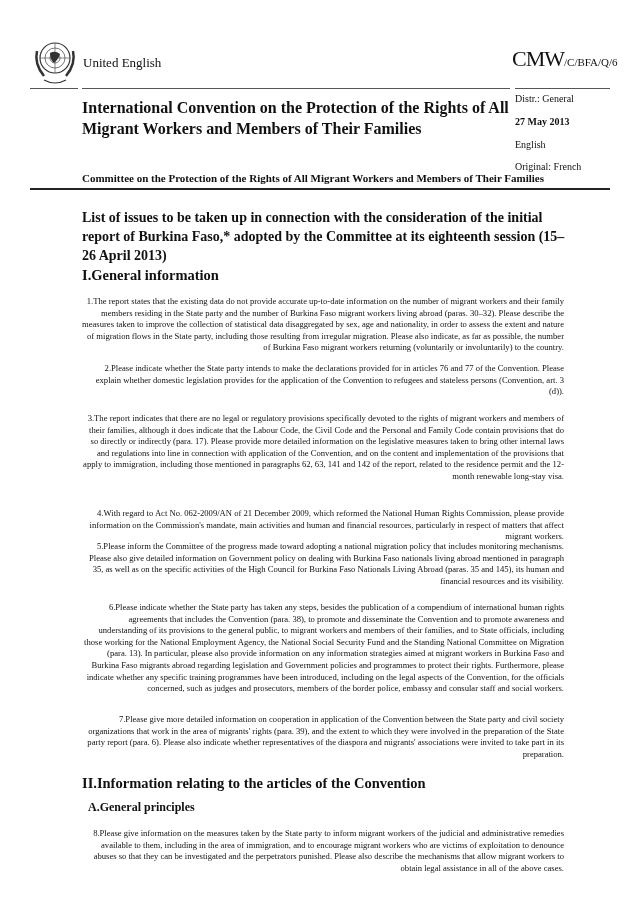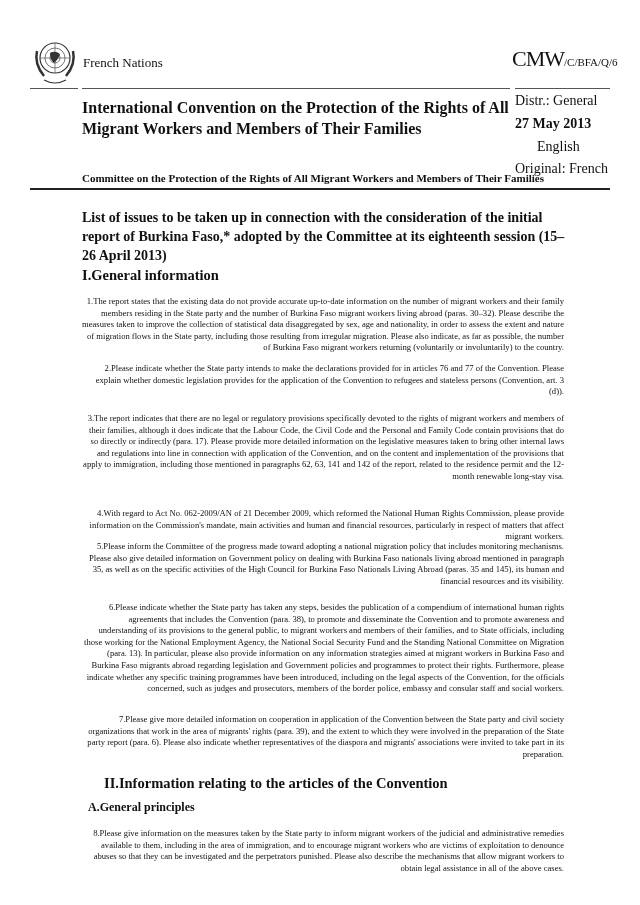--- a/index.html
+++ b/index.html
@@ -6,21 +6,21 @@
   body { width: 640px; height: 905px; position: relative; overflow: hidden;
          font-family: "Liberation Serif", serif; color: #111; }
   .abs { position: absolute; }
   .logo { left: 30px; top: 36px; width: 50px; height: 50px; }
   .un-name { left: 83px; top: 55px; font-size: 13px; }
   .symbol { left: 512px; top: 46px; font-size: 22px; letter-spacing: -1px; }
   .symbol small { font-size: 11px; letter-spacing: 0; }
   .rule-thin-l { left: 30px; top: 88px; width: 48px; height: 1px; background: #555; }
   .rule-thin-m { left: 82px; top: 88px; width: 428px; height: 1px; background: #555; }
   .rule-thin-r { left: 515px; top: 88px; width: 95px; height: 1px; background: #555; }
-  .meta { left: 515px; font-size: 14px; text-align: right; }
+  .meta { left: 515px; font-size: 10px; text-align: right; }
   .title { left: 82px; top: 97px; width: 430px; font-size: 16px; font-weight: bold; line-height: 21px; }
   .rule-thick { left: 30px; top: 188px; width: 580px; height: 2px; background: #222; }
   .committee { left: 82px; top: 173px; width: 480px; font-size: 11px; font-weight: bold; line-height: 15px; }
   .loi { left: 82px; top: 208px; width: 490px; font-size: 14px; font-weight: bold; line-height: 19px; }
   .h1 { left: 82px; font-size: 14.5px; font-weight: bold; }
   .h2 { left: 88px; font-size: 12px; font-weight: bold; }
   .para { left: 82px; width: 482px; font-size: 8.6px; line-height: 11.6px; text-align: right; }
 </style>
 </head>
 <body>
@@ -28,42 +28,42 @@
 <svg class="abs logo" viewBox="0 0 50 50">
   <circle cx="25" cy="22" r="15" fill="none" stroke="#333" stroke-width="1.2"></circle>
   <circle cx="25" cy="22" r="10" fill="none" stroke="#555" stroke-width="0.8"></circle>
   <circle cx="25" cy="22" r="5" fill="none" stroke="#555" stroke-width="0.8"></circle>
   <line x1="10" y1="22" x2="40" y2="22" stroke="#555" stroke-width="0.7"></line>
   <line x1="25" y1="7" x2="25" y2="37" stroke="#555" stroke-width="0.7"></line>
   <path d="M20 17 Q25 14 30 18 Q28 24 24 27 Q20 24 20 17Z" fill="#333"></path>
   <path d="M7 15 Q4 28 14 40 M43 15 Q46 28 36 40" fill="none" stroke="#333" stroke-width="2.5"></path>
   <path d="M14 44 Q25 50 36 44" fill="none" stroke="#333" stroke-width="1.2"></path>
 </svg>
-<div class="abs un-name">French Nations</div>
+<div class="abs un-name">United English</div>
 <div class="abs symbol"><span>CMW</span><small>/C/BFA/Q/6</small></div>
 <div class="abs rule-thin-l"></div>
 <div class="abs rule-thin-m"></div>
 <div class="abs rule-thin-r"></div>
 
 <div class="abs meta" style="top:93px;">Distr.: General</div>
 <div class="abs meta" style="top:116px;font-weight:bold;">27 May 2013</div>
-<div class="abs meta" style="top:139px;margin-left:22px;">English</div>
+<div class="abs meta" style="top:139px;">English</div>
 <div class="abs meta" style="top:161px;">Original: French</div>
 
 <div class="abs title">International Convention on the Protection of the Rights of All Migrant Workers and Members of Their Families</div>
 <div class="abs rule-thick"></div>
 
 <div class="abs committee" style="top:171px;">Committee on the Protection of the Rights of All Migrant Workers and Members of Their Families</div>
 <div class="abs loi">List of issues to be taken up in connection with the consideration of the initial report of Burkina Faso,* adopted by the Committee at its eighteenth session (15–26 April 2013)</div>
 
 <div class="abs h1" style="top:267px;">I.General information</div>
 
 <div class="abs para" style="top:296px;">1.The report states that the existing data do not provide accurate up-to-date information on the number of migrant workers and their family members residing in the State party and the number of Burkina Faso migrant workers living abroad (paras. 30–32). Please describe the measures taken to improve the collection of statistical data disaggregated by sex, age and nationality, in order to assess the extent and nature of migration flows in the State party, including those resulting from irregular migration. Please also indicate, as far as possible, the number of Burkina Faso migrant workers returning (voluntarily or involuntarily) to the country.</div>
 <div class="abs para" style="top:363px;">2.Please indicate whether the State party intends to make the declarations provided for in articles 76 and 77 of the Convention. Please explain whether domestic legislation provides for the application of the Convention to refugees and stateless persons (Convention, art. 3 (d)).</div>
 <div class="abs para" style="top:413px;">3.The report indicates that there are no legal or regulatory provisions specifically devoted to the rights of migrant workers and members of their families, although it does indicate that the Labour Code, the Civil Code and the Personal and Family Code contain provisions that do so directly or indirectly (para. 17). Please provide more detailed information on the legislative measures taken to bring other internal laws and regulations into line in connection with application of the Convention, and on the content and implementation of the provisions that apply to immigration, including those mentioned in paragraphs 62, 63, 141 and 142 of the report, related to the residence permit and the 12-month renewable long-stay visa.</div>
 <div class="abs para" style="top:508px;">4.With regard to Act No. 062-2009/AN of 21 December 2009, which reformed the National Human Rights Commission, please provide information on the Commission's mandate, main activities and human and financial resources, particularly in respect of matters that affect migrant workers.</div>
 <div class="abs para" style="top:541px;">5.Please inform the Committee of the progress made toward adopting a national migration policy that includes monitoring mechanisms. Please also give detailed information on Government policy on dealing with Burkina Faso nationals living abroad mentioned in paragraph 35, as well as on the specific activities of the High Council for Burkina Faso Nationals Living Abroad (paras. 35 and 145), its human and financial resources and its visibility.</div>
 <div class="abs para" style="top:602px;">6.Please indicate whether the State party has taken any steps, besides the publication of a compendium of international human rights agreements that includes the Convention (para. 38), to promote and disseminate the Convention and to promote awareness and understanding of its provisions to the general public, to migrant workers and members of their families, and to State officials, including those working for the National Employment Agency, the National Social Security Fund and the Standing National Committee on Migration (para. 13). In particular, please also provide information on any information strategies aimed at migrant workers in Burkina Faso and Burkina Faso migrants abroad regarding legislation and Government policies and programmes to protect their rights. Furthermore, please indicate whether any specific training programmes have been introduced, including on the legal aspects of the Convention, for the officials concerned, such as judges and prosecutors, members of the border police, embassy and consular staff and social workers.</div>
 <div class="abs para" style="top:714px;">7.Please give more detailed information on cooperation in application of the Convention between the State party and civil society organizations that work in the area of migrants' rights (para. 39), and the extent to which they were involved in the preparation of the State party report (para. 6). Please also indicate whether representatives of the diaspora and migrants' associations were invited to take part in its preparation.</div>
 
-<div class="abs h1" style="top:775px;margin-left:22px;">II.Information relating to the articles of the Convention</div>
+<div class="abs h1" style="top:775px;">II.Information relating to the articles of the Convention</div>
 <div class="abs h2" style="top:800px;">A.General principles</div>
 <div class="abs para" style="top:828px;">8.Please give information on the measures taken by the State party to inform migrant workers of the judicial and administrative remedies available to them, including in the area of immigration, and to encourage migrant workers who are victims of exploitation to denounce abuses so that they can be investigated and the perpetrators punished. Please also describe the mechanisms that allow migrant workers to obtain legal assistance in all of the above cases.</div>
 
 </body></html>

